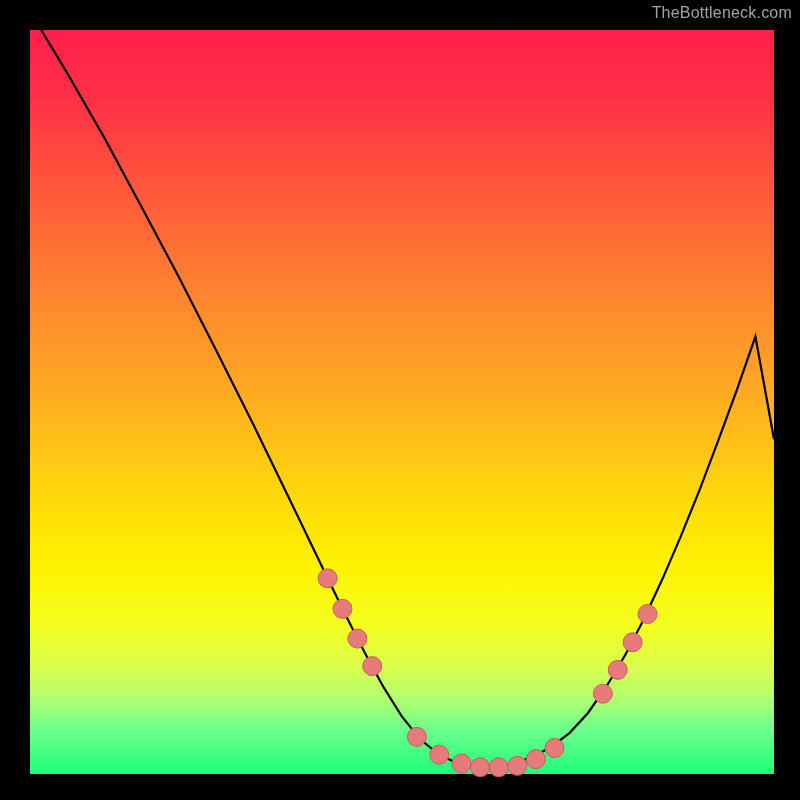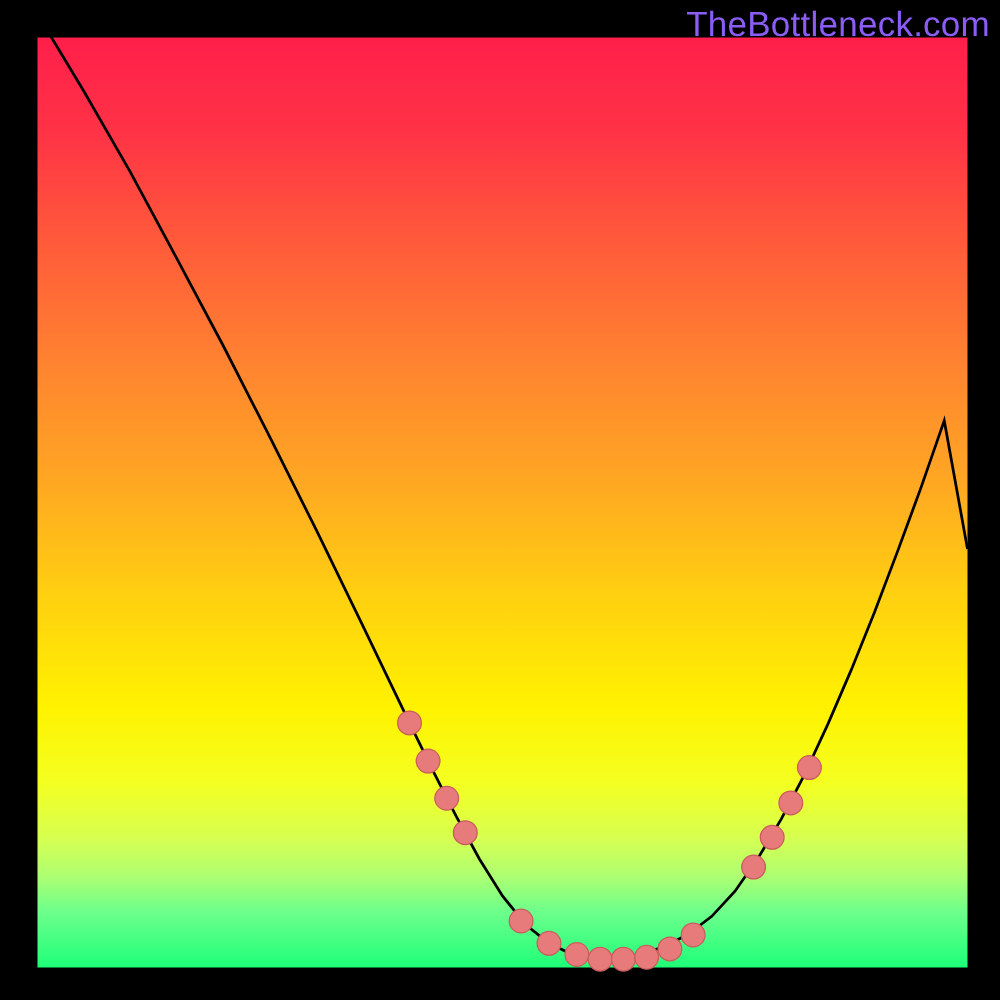--- a/index.html
+++ b/index.html
@@ -16,23 +16,23 @@
     height: 800px;
   }
   svg {
     display: block;
   }
   .watermark {
     position: absolute;
     top: 4px;
     right: 8px;
     font-family: Arial, Helvetica, sans-serif;
-    font-size: 28px;
+    font-size: 16px;
     font-weight: 400;
-    color: #8b5cf6;
+    color: #a3a3a3;
     letter-spacing: 0.2px;
   }
 </style>
 </head>
 <body>
 <div class="wrapper">
 <svg id="chart" viewBox="0 0 800 800" width="800" height="800" preserveAspectRatio="none">
   <defs>
     <linearGradient id="bg-grad" x1="0" y1="0" x2="0" y2="1">
       <stop offset="0%" stop-color="#ff1f4a"></stop>

